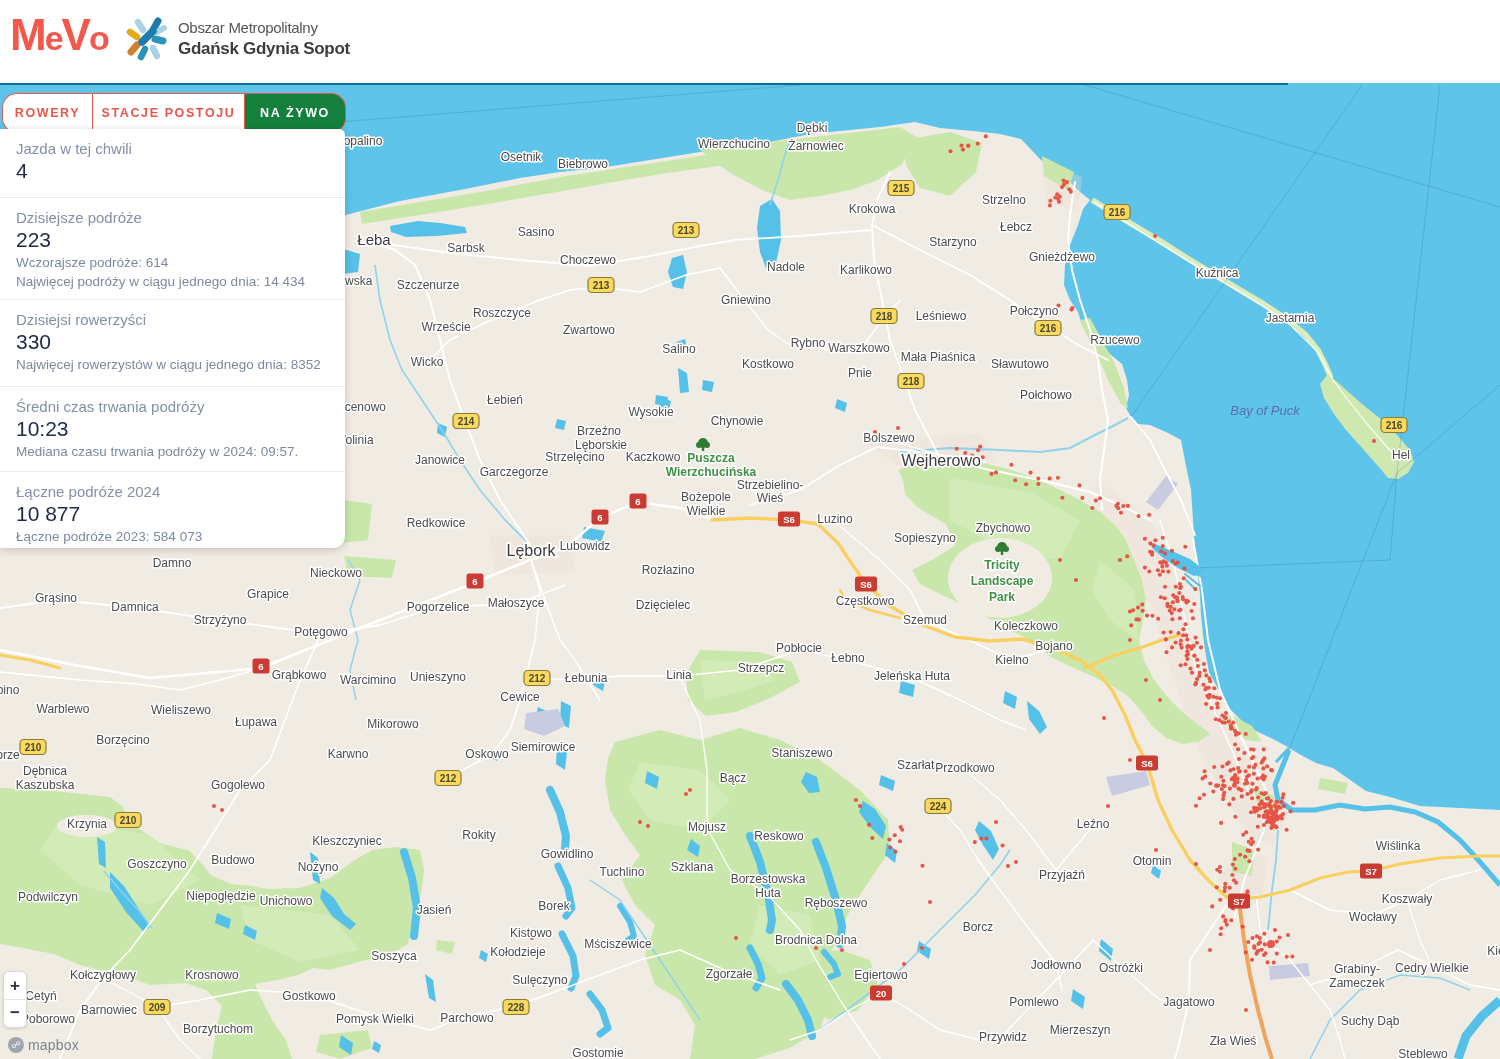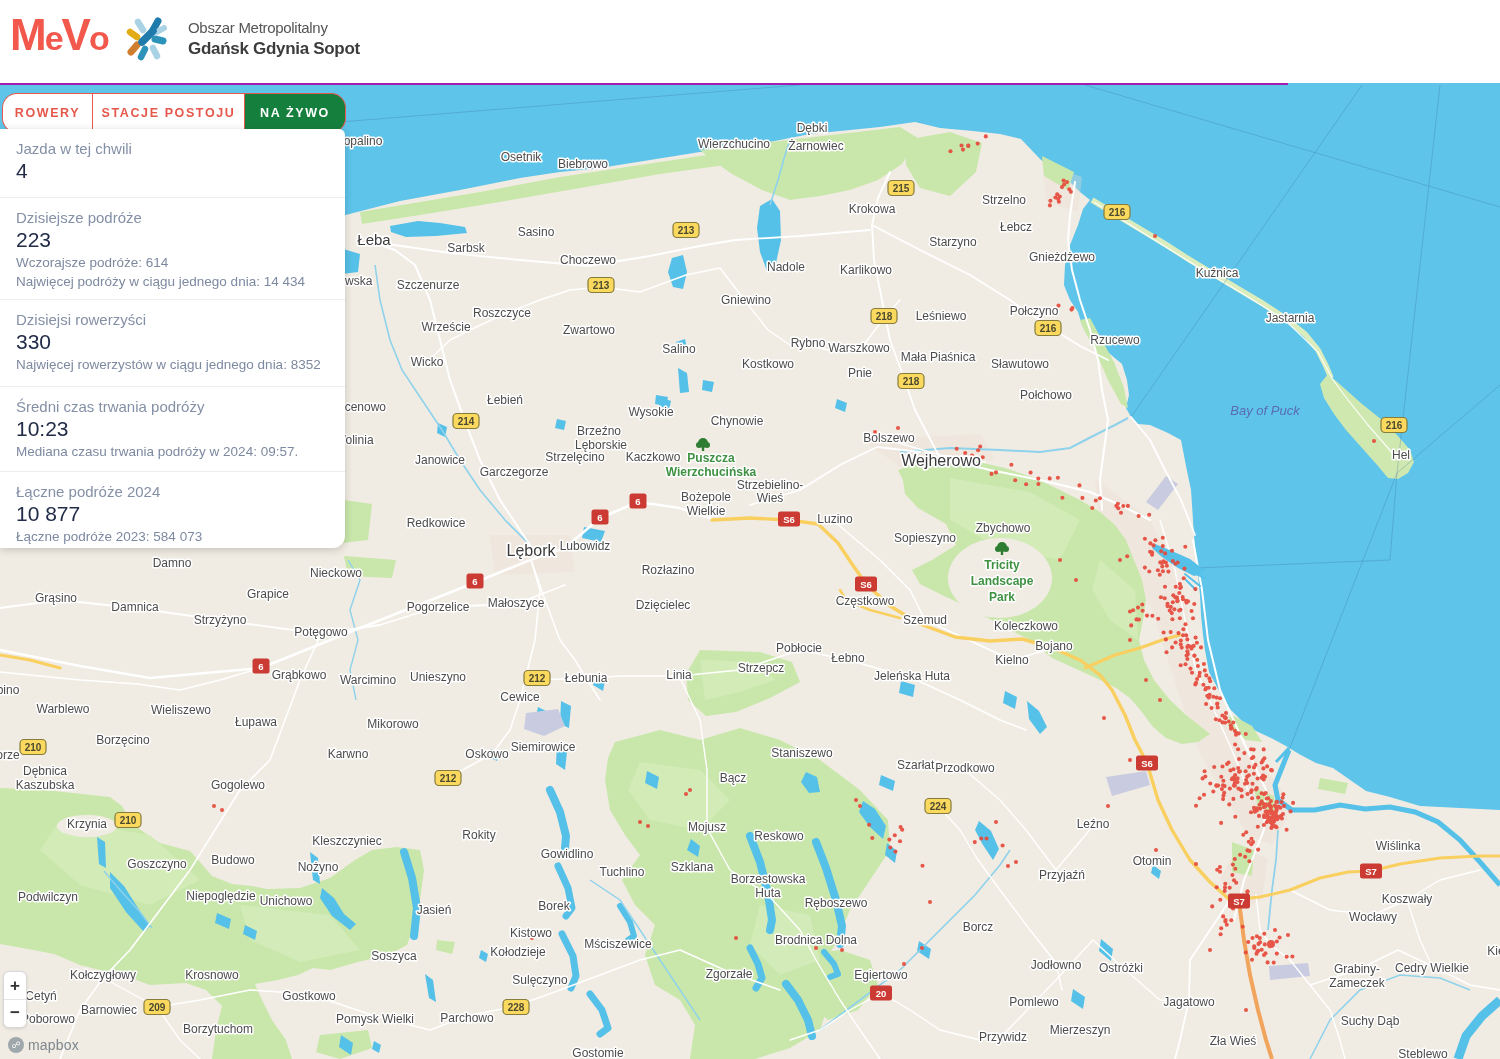--- a/index.html
+++ b/index.html
@@ -1,20 +1,20 @@
 <!DOCTYPE html>
 <html lang="pl"><head><meta charset="utf-8">
 <style>
 *{margin:0;padding:0;box-sizing:border-box}
 html,body{width:1500px;height:1059px;overflow:hidden;font-family:"Liberation Sans",sans-serif;background:#fff}
 .wrap{position:relative;width:1500px;height:1059px}
-.hdr{position:absolute;left:0;top:0;width:1288px;height:85px;background:#fff;border-bottom:2px solid #a21caf;z-index:5}
+.hdr{position:absolute;left:0;top:0;width:1288px;height:85px;background:#fff;border-bottom:2px solid #0369a1;z-index:5}
 .mevo{position:absolute;left:10px;top:10px;font-weight:bold;color:#f2584c;font-size:44px;letter-spacing:-2px}
 .mevo .sm{font-size:34px}
-.omgs{position:absolute;left:188px;top:18px;line-height:1.35}
+.omgs{position:absolute;left:178px;top:18px;line-height:1.35}
 .omgs .l1{font-size:15px;color:#555;letter-spacing:-0.3px}
 .omgs .l2{font-size:17px;color:#3c3c3c;font-weight:bold;letter-spacing:-0.3px}
 .tabs{position:absolute;left:2px;top:93px;height:29px;z-index:6;display:flex}
 .tab{height:40px;display:flex;align-items:center;justify-content:center;font-size:12.5px;font-weight:bold;letter-spacing:1.6px;border:1.5px solid #e5584b;color:#e5584b;background:#fff}
 .tab.t1{width:90px;border-radius:15px 0 0 15px;border-right:none}
 .tab.t2{width:153px}
 .tab.t3{width:101px;border-radius:0 15px 15px 0;background:#15803d;color:#fff;border-left:none}
 .panel{position:absolute;left:0;top:129px;width:345px;background:#fff;border-radius:0 6px 12px 0;box-shadow:0 2px 8px rgba(0,0,0,.18);z-index:6}
 .sec{padding:11px 16px 8px 16px;border-bottom:1px solid #ececf1}
 .sec.s1{padding-bottom:13px}

